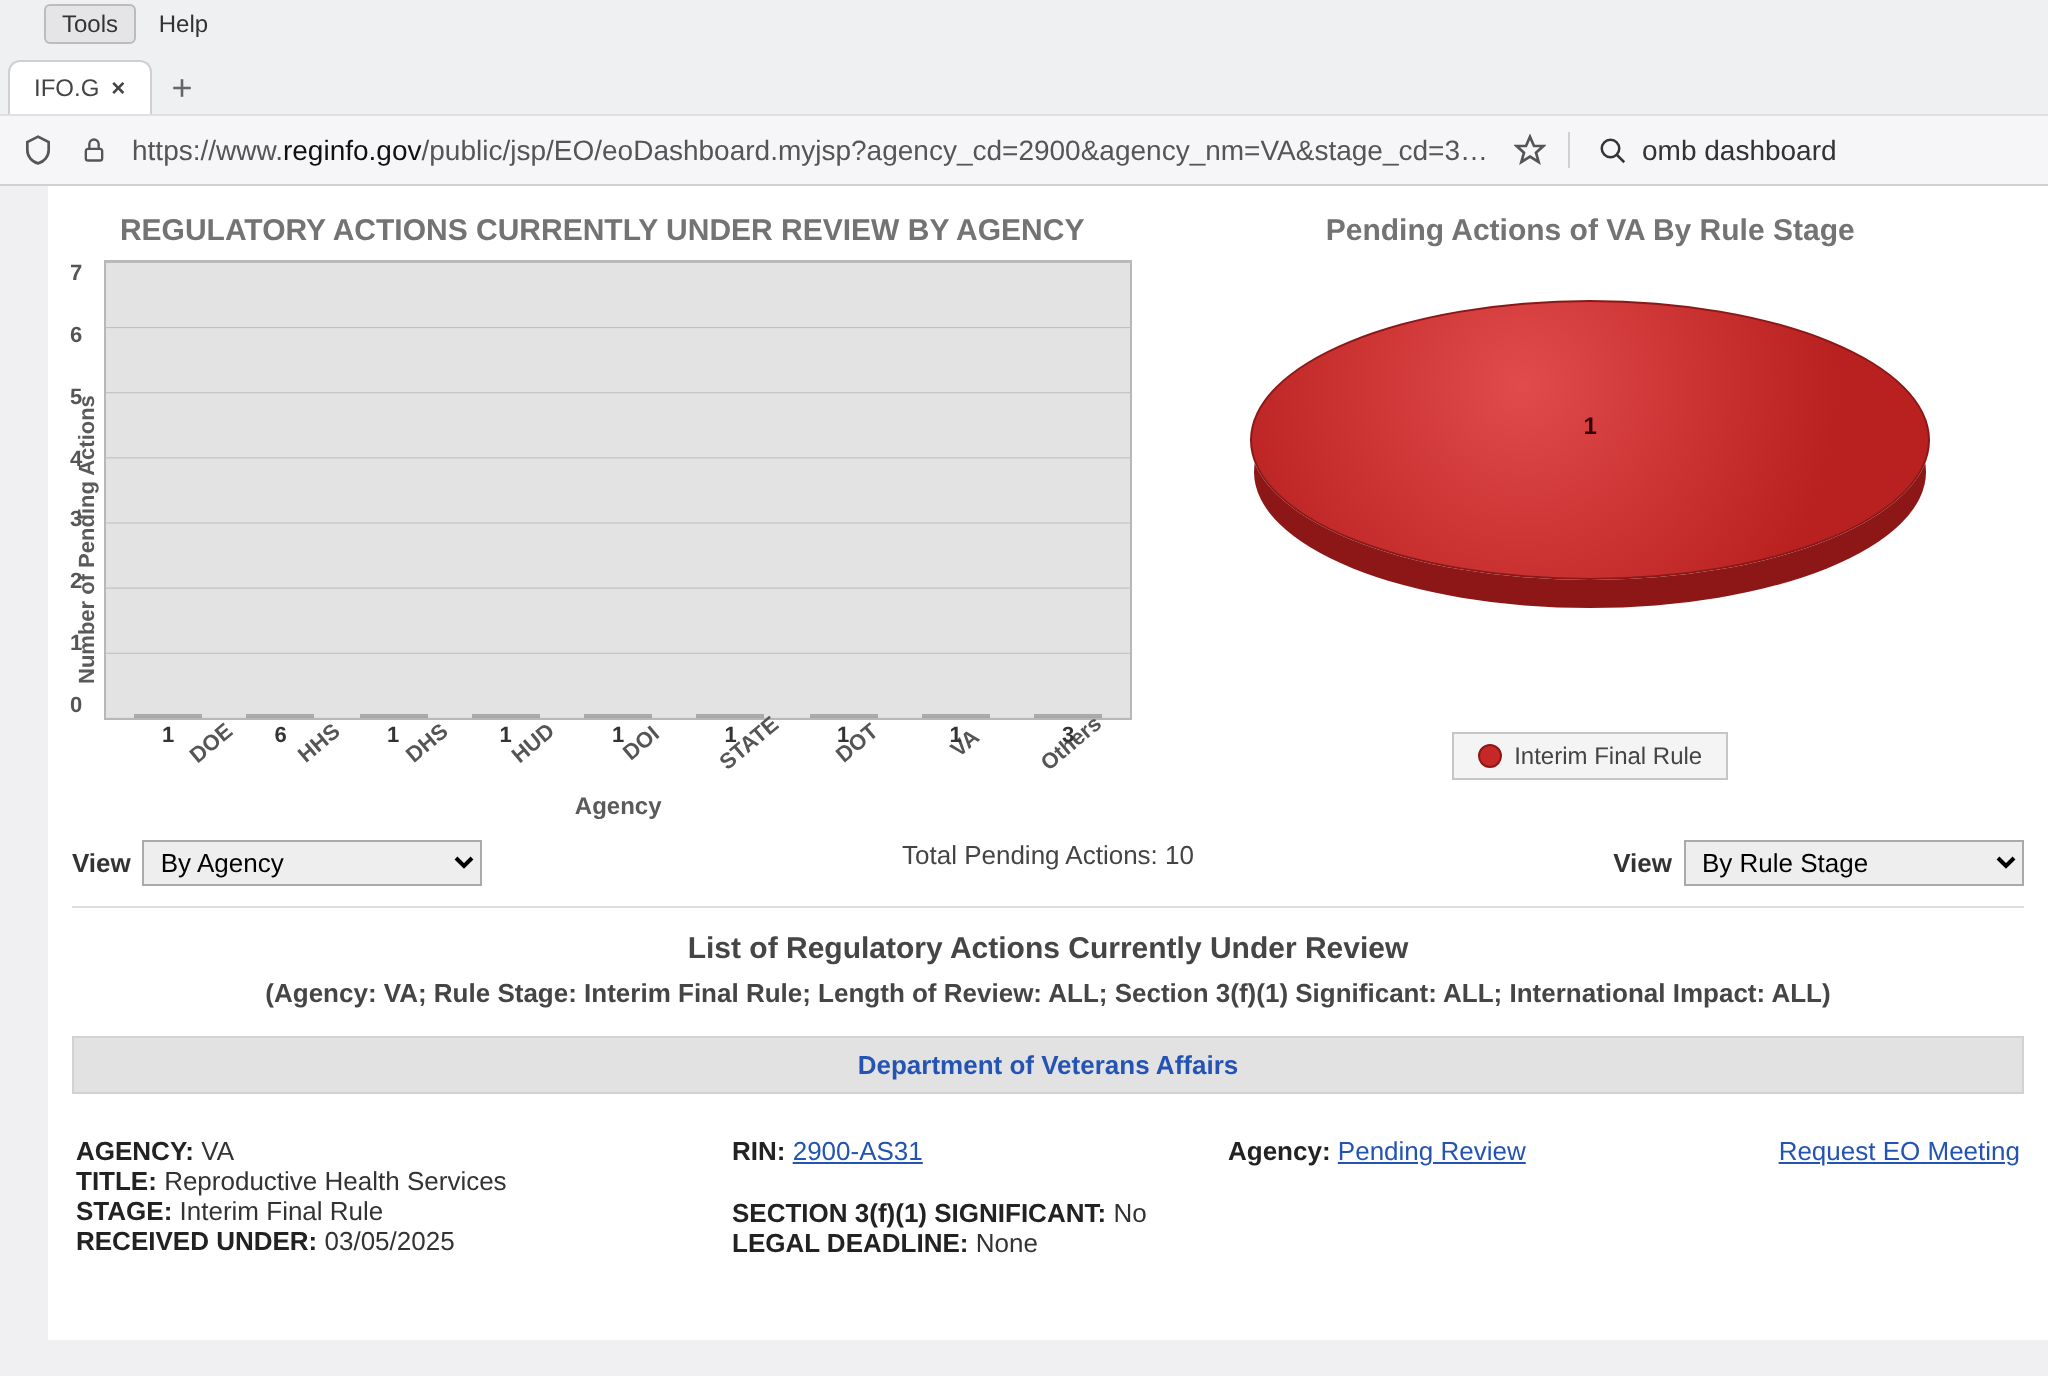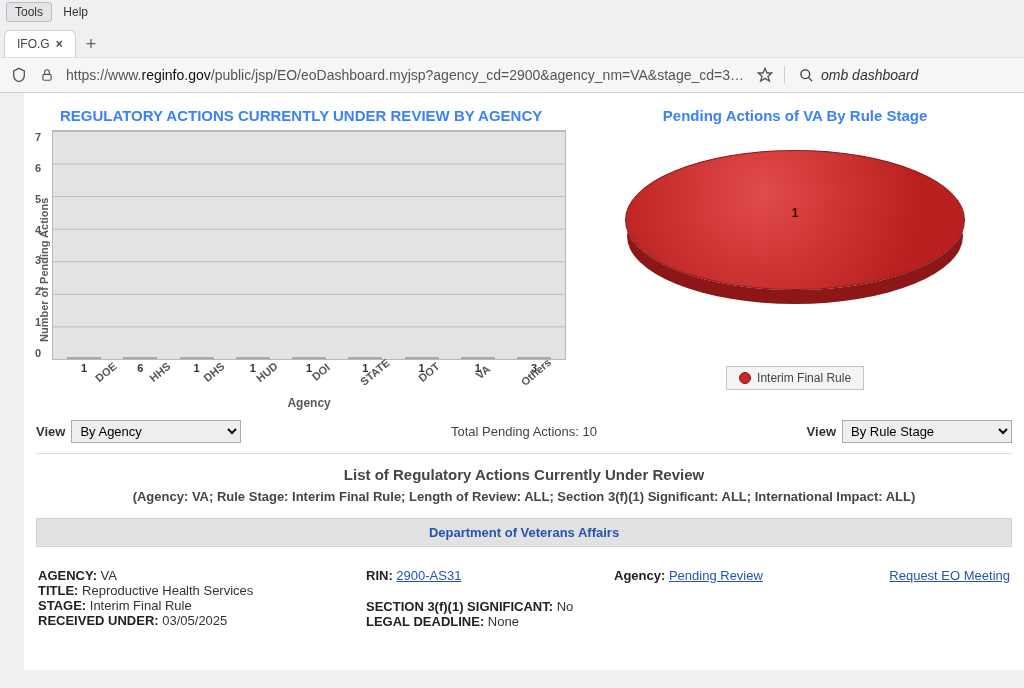--- a/index.html
+++ b/index.html
@@ -5,21 +5,21 @@
   * { box-sizing: border-box; }
   body {
     margin: 0;
     font-family: Arial, Helvetica, sans-serif;
     background: #f0f0f2;
     color: #333;
     font-size: 13px;
   }
   
   .browser-chrome { background: #eef0f2; border-bottom: 1px solid #d0d0d4; }
-  .menubar { padding: 2px 6px; font-size: 12px; color: #333; }
+  .menubar { padding: 2px 6px; font-size: 12px; color: #333; margin-left: 16px; }
   .menubar span { display:inline-block; padding: 2px 8px; }
   .menubar span.active { border:1px solid #bcbcc0; background:#e5e5e8; border-radius:3px; }
   .tabbar { display:flex; align-items:center; padding: 6px 4px 0 4px; }
   .tab {
     display:flex; align-items:flex-start; gap:6px;
     background:#fff; border:1px solid #d0d0d4; border-bottom:none;
     border-radius:6px 6px 0 0; padding:6px 12px; font-size:12px; color:#444;
     min-width:60px;
   }
   .tab .close { font-weight:bold; cursor:default; }
@@ -29,28 +29,28 @@
     padding:8px 10px; background:#f6f6f8; border-top:1px solid #e0e0e4;
   }
   .icon-slot { width:18px; height:18px; display:flex; align-items:center; justify-content:center; color:#555; }
   .url {
     flex:1; font-size:14px; color:#555; white-space:nowrap; overflow:hidden; text-overflow:ellipsis;
   }
   .url .domain { color:#111; }
   .searchbox {
     display:flex; align-items:center; gap:6px;
     border-left:1px solid #d0d0d4; padding-left:12px; min-width:230px;
-    font-size:14px; color:#333;font-style:italic;
+    font-size:14px; color:#333;
   }
   
   .page { background:#fff; max-width:1000px; margin-left:24px; padding:8px 12px 20px; }
   .charts-row { display:flex; gap:12px; }
   .chart-box { flex:1; }
   .chart-title {
-    text-align:center; font-weight:bold; color:#3b82f6;
+    text-align:center; font-weight:bold; color:#737373;
     font-size:15px; padding:6px 0;
   }
   
   .bar-chart-wrap { display:flex; }
   .y-axis-title {
     writing-mode: vertical-rl; transform: rotate(180deg);
     font-size:11px; font-weight:bold; color:#5a5a5a; text-align:center;
     padding:4px 2px;
   }
   .bar-plot {
@@ -103,21 +103,21 @@
   }
   .pie-label { position:absolute; left:50%; top:45%; transform:translate(-50%,-50%); font-size:12px; color:#300; font-weight:bold; }
   .pie-legend {
     margin-top:28px;
     border:1px solid #c6c6c6; background:#f4f4f4;
     padding:4px 12px; display:flex; align-items:center; gap:6px;
     font-size:12px; color:#444;
   }
   .pie-swatch { width:12px; height:12px; border-radius:50%; background:#c62828; border:1px solid #8a1818; }
   
-  .view-row { display:flex; justify-content:space-between; align-items:center; margin-top:10px; }
+  .view-row { display:flex; justify-content:space-between; margin-top:10px; }
   .view-cell { display:flex; align-items:center; gap:6px; font-size:13px; }
   .total-pending { flex:1; text-align:center; color:#444; }
   select {
     font-size:13px; padding:2px 4px; border:1px solid #aaa; background:#eee;
     min-width:170px;
   }
   hr { border:none; border-top:1px solid #ddd; margin:10px 0; }
   
   .list-title { text-align:center; font-weight:bold; color:#454545; font-size:15px; margin:12px 0 6px; }
   .filters-line { text-align:center; font-weight:bold; color:#454545; font-size:13px; margin-bottom:14px; }

